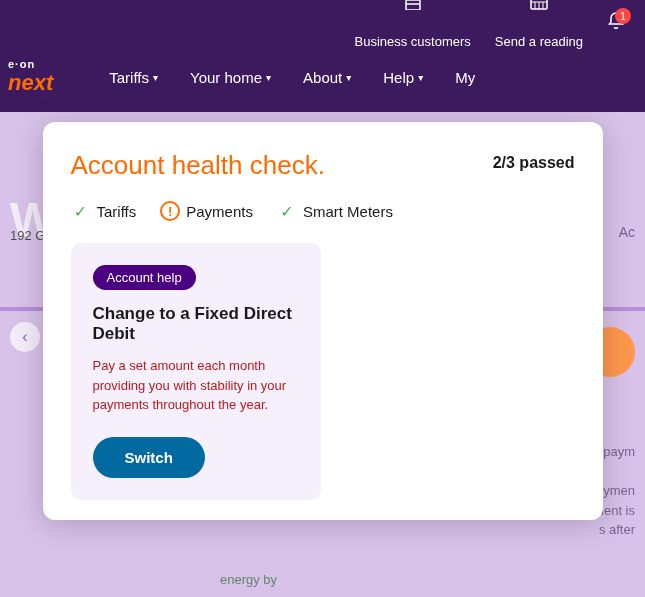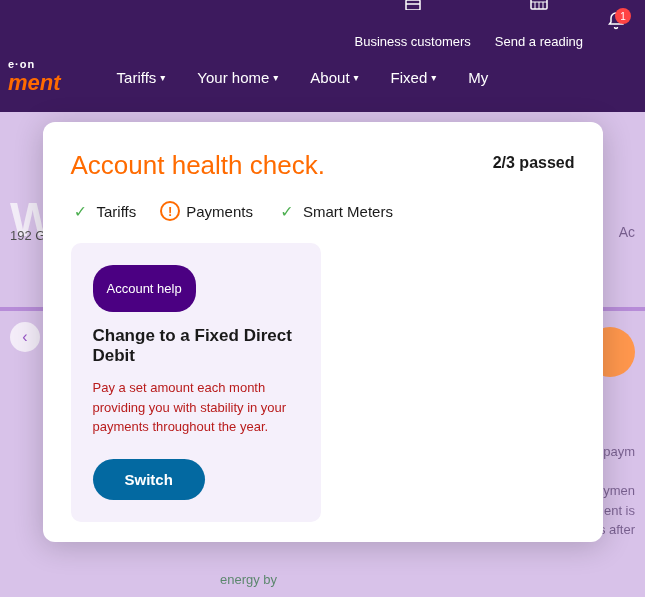--- a/index.html
+++ b/index.html
@@ -272,21 +272,21 @@
     .card {
       background: #f5f0fb;
       border-radius: 10px;
       padding: 22px 22px 22px 22px;
       max-width: 250px;
     }
     .card-badge {
       background: #4b0082;
       color: white;
       border-radius: 20px;
-      padding: 16px 14px;
+      padding: 5px 14px;
       font-size: 13px;
       display: inline-block;
       margin-bottom: 14px;
     }
     .card-title {
       font-size: 17px;
       font-weight: bold;
       color: #1a1a1a;
       margin-bottom: 12px;
     }
@@ -361,37 +361,37 @@
         <path d="M6.5 15a1.5 1.5 0 0 0 3 0" stroke="white" stroke-width="1.5" fill="none"></path>
       </svg>
     </span>
     <span class="notif-badge">1</span>
   </div>
 </div>
 
 <div class="nav-bar">
   <div class="logo">
     <div class="logo-eon">e·on</div>
-    <div class="logo-next">ment</div>
+    <div class="logo-next">next</div>
   </div>
   <div class="nav-items">
     <div class="nav-item">
       <span>Tariffs</span>
       <span class="chevron-icon">▾</span>
     </div>
     <div class="nav-item">
       <span>Your home</span>
       <span class="chevron-icon">▾</span>
     </div>
     <div class="nav-item">
       <span>About</span>
       <span class="chevron-icon">▾</span>
     </div>
     <div class="nav-item">
-      <span>Fixed</span>
+      <span>Help</span>
       <span class="chevron-icon">▾</span>
     </div>
     <div class="nav-item">
       <span>My</span>
     </div>
   </div>
 </div>
 
 <div class="bg-content">
   <div class="bg-text-left">Wo</div>

